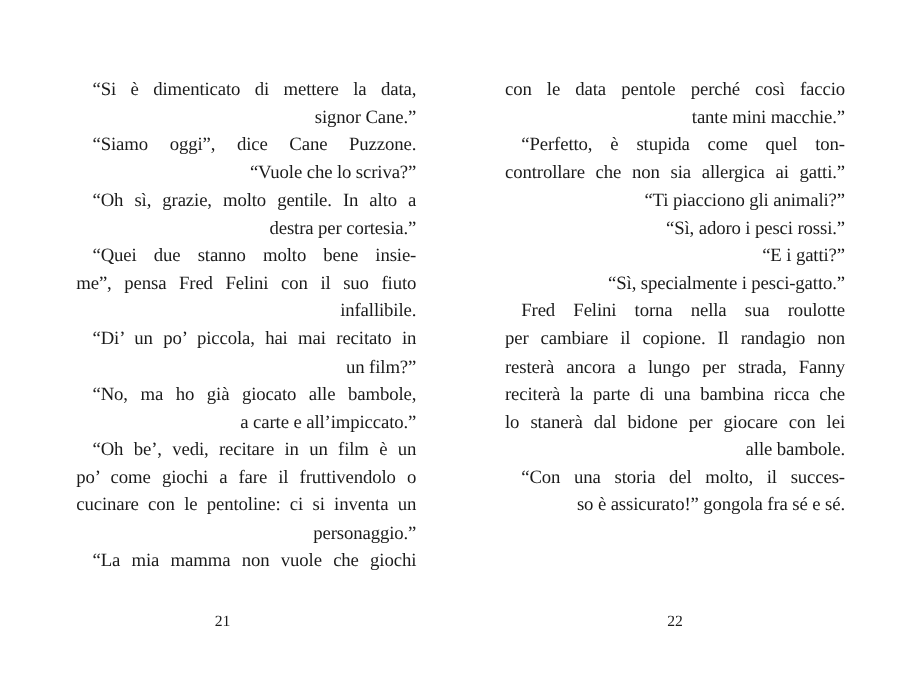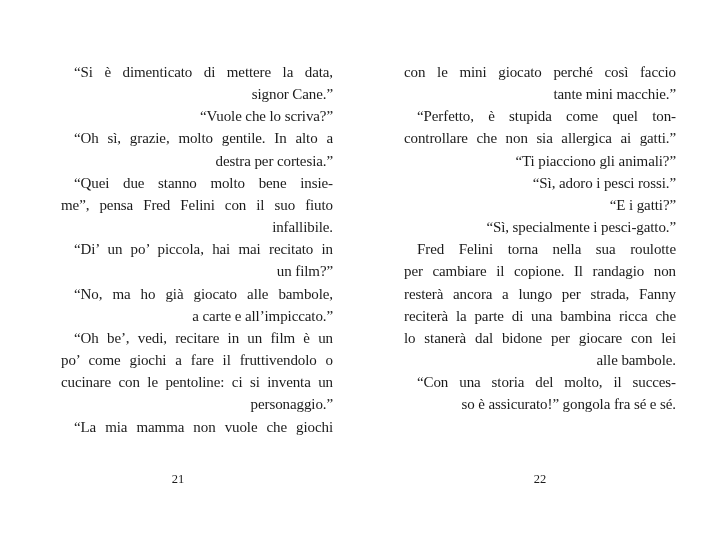--- a/index.html
+++ b/index.html
@@ -32,55 +32,56 @@
     min-height: 22.15px;
     text-align: right;
   }
   .line.j {
     text-align: justify;
     text-align-last: justify;
   }
   .line.ind { padding-left: 13px; }
   .pagenum {
     position: absolute;
-    top: 472px;
+    top: 490px;
     width: 40px;
     text-align: center;
     font-size: 12.5px;
     letter-spacing: 0;
     color: #1b1b1b;
   }
   .pagenum.num-left  { left: 158px; }
   .pagenum.num-right { left: 520px; }
 </style>
 </head>
 <body>
 
 <div class="spread">
   <div class="col left">
       <div class="line j ind">“Si è dimenticato di mettere la data,</div>
       <div class="line">signor Cane.”</div>
+      <div class="line j ind">“Siamo oggi”, dice Cane Puzzone.</div>
       <div class="line">“Vuole che lo scriva?”</div>
       <div class="line j ind">“Oh sì, grazie, molto gentile. In alto a</div>
       <div class="line">destra per cortesia.”</div>
       <div class="line j ind">“Quei due stanno molto bene insie-</div>
       <div class="line j">me”, pensa Fred Felini con il suo fiuto</div>
       <div class="line">infallibile.</div>
       <div class="line j ind">“Di’ un po’ piccola, hai mai recitato in</div>
       <div class="line">un film?”</div>
       <div class="line j ind">“No, ma ho già giocato alle bambole,</div>
       <div class="line">a carte e all’impiccato.”</div>
       <div class="line j ind">“Oh be’, vedi, recitare in un film è un</div>
       <div class="line j">po’ come giochi a fare il fruttivendolo o</div>
       <div class="line j">cucinare con le pentoline: ci si inventa un</div>
       <div class="line">personaggio.”</div>
       <div class="line j ind">“La mia mamma non vuole che giochi</div>
     </div>
   <div class="col right">
-      <div class="line j">con le mini giocato perché così faccio</div>
+      <div class="line j">con le data pentole perché così faccio</div>
       <div class="line">tante mini macchie.”</div>
       <div class="line j ind">“Perfetto, è stupida come quel ton-</div>
       <div class="line j">controllare che non sia allergica ai gatti.”</div>
       <div class="line ind">“Ti piacciono gli animali?”</div>
       <div class="line ind">“Sì, adoro i pesci rossi.”</div>
       <div class="line ind">“E i gatti?”</div>
       <div class="line ind">“Sì, specialmente i pesci-gatto.”</div>
       <div class="line j ind">Fred Felini torna nella sua roulotte</div>
       <div class="line j">per cambiare il copione. Il randagio non</div>
       <div class="line j">resterà ancora a lungo per strada, Fanny</div>

